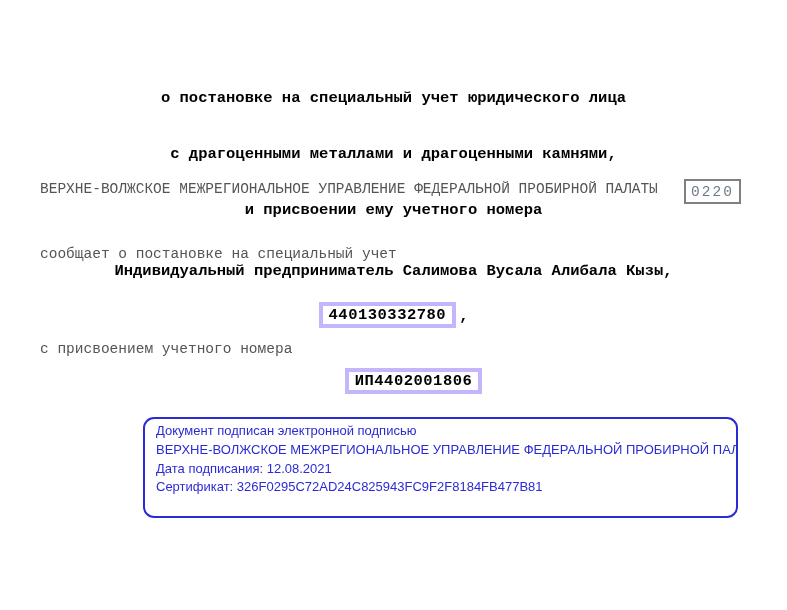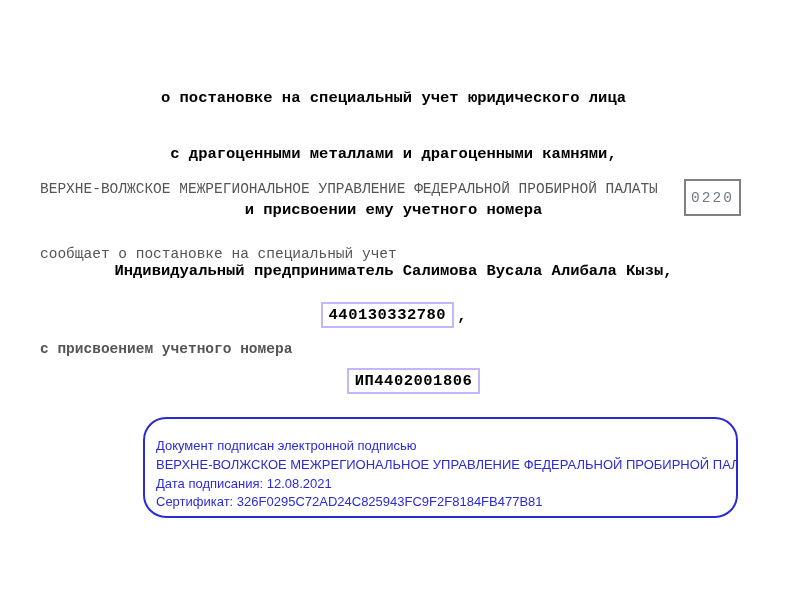--- a/index.html
+++ b/index.html
@@ -33,21 +33,21 @@
     position: absolute;
     left: 40px;
     font-size: 14.5px;
     color: #555555;
     white-space: pre;
   }
 
   .org-line { top: 181px; }
   .announce-line { top: 218px; margin-top: 28px; }
   .inn-label-line { top: 275px; }
-  .reg-label-line { top: 341px; font-weight: bold; }
+  .reg-label-line { top: 341px; }
 
   
   .entity-line {
     position: absolute;
     top: 243px;
     left: 0;
     width: 100%;
     text-align: center;
     font-weight: bold;
     font-size: 15.5px;
@@ -55,21 +55,21 @@
     white-space: pre;
     margin-top: 19px;
   }
 
   
   .form-code-box {
     position: absolute;
     top: 179px;
     left: 684px;
     width: 57px;
-    height: 37px;
+    height: 25px;
     border: 2px solid #808080;
     background: #ffffff;
     display: flex;
     align-items: center;
     justify-content: center;
     font-size: 14.5px;
     letter-spacing: 2px;
     color: #6e7b8a;
   }
 
@@ -84,21 +84,21 @@
   }
   .inn-row { top: 302px; }
   .reg-row { top: 368px; padding-left: 40px; }
 
   .num-box {
     display: inline-flex;
     align-items: center;
     justify-content: center;
     min-width: 121px;
     height: 26px;
-    border: 2px solid #c4b5fd;
+    border: 4px solid #c4b5fd;
     background: #ffffff;
     font-weight: bold;
     font-size: 15.5px;
     letter-spacing: 0.5px;
     color: #000000;
     padding: 0 6px;
   }
   .num-comma {
     font-weight: bold;
     font-size: 15.5px;
@@ -108,23 +108,23 @@
   }
 
   
   .sig-box {
     position: absolute;
     top: 417px;
     left: 143px;
     width: 595px;
     height: 101px;
     border: 2px solid #2b2bd6;
-    border-radius: 23px;
+    border-radius: 11px;
     background: #ffffff;
-    padding: 18px 11px;
+    padding: 3px 11px;
     font-family: "Liberation Sans", sans-serif;
     font-size: 13px;
     line-height: 18.8px;
     color: #2b2bd6;
     overflow: hidden;
   }
   .sig-line { white-space: nowrap; }
 </style>
 </head>
 <body>

